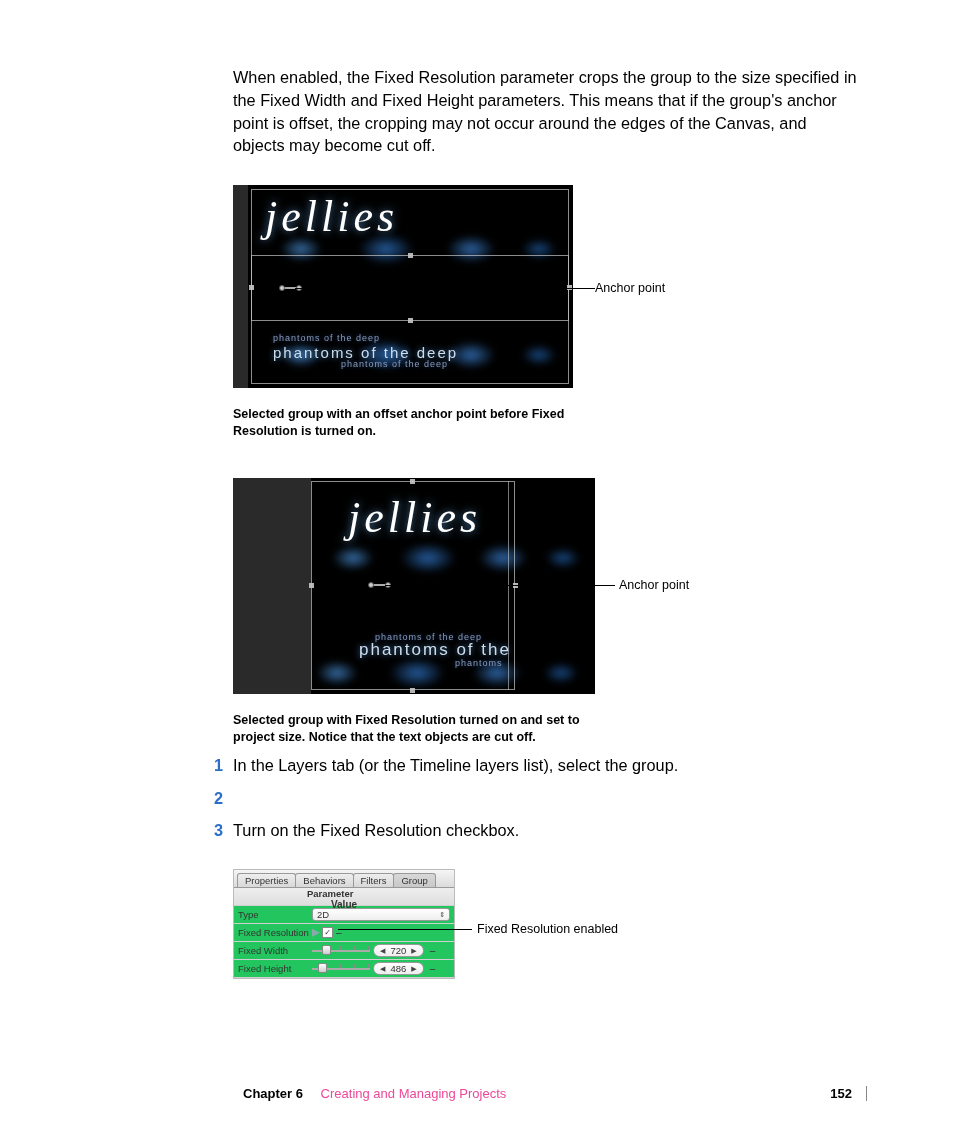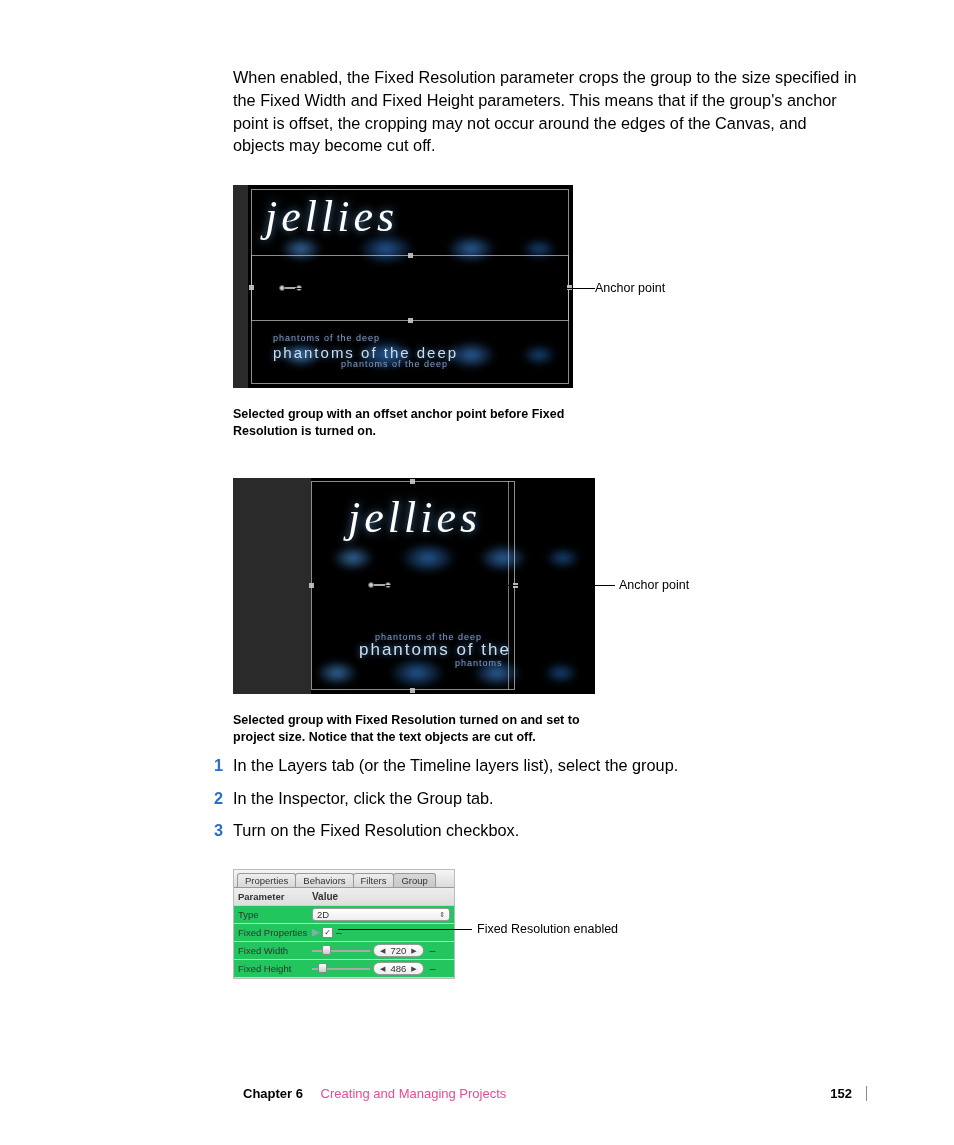--- a/index.html
+++ b/index.html
@@ -242,21 +242,21 @@
     padding: 0 6px;
     display: flex;
     align-items: center;
     gap: 5px;
     background: linear-gradient(#fff,#eee);
     font-size: 9.5px;
     justify-content: flex-end;
   }
   .arr { font-size: 7px; color: #444; }
   .menudash { font-size: 10px; color: #333; padding-left:3px; }
-  .hdrrow { background: linear-gradient(#eee,#dedede); font-weight: 700; }
+  .hdrrow { background: linear-gradient(#eee,#dedede); font-weight: 700; flex-direction: column; }
   .footer {
     position: absolute;
     left: 243px;
     bottom: 44px;
     width: 624px;
     display: flex;
     justify-content: space-between;
     font-size: 13px;
     border-right: 1px solid #888;
     padding-right: 14px;
@@ -321,21 +321,20 @@
   </div>
   <p class="caption" style="width:360px;">Selected group with Fixed Resolution turned on and set to project size. Notice that the text objects are cut off.</p>
 
   <div class="steps">
     <div class="step">
       <span class="step-num">1</span>
       <span>In the Layers tab (or the Timeline layers list), select the group.</span>
     </div>
     <div class="step">
       <span class="step-num">2</span>
-      <span>In the Inspector, click the Group tab.</span>
     </div>
     <div class="step">
       <span class="step-num">3</span>
       <span>Turn on the Fixed Resolution checkbox.</span>
     </div>
   </div>
 
   <div class="fig-wrap">
     <div class="inspector">
       <div class="tabs">
@@ -351,21 +350,21 @@
       <div class="irow">
         <div class="ilabel">Type</div>
         <div class="ivalue">
           <div class="dropdown">
             <span>2D</span>
             <span class="dd-arr">⇕</span>
           </div>
         </div>
       </div>
       <div class="irow">
-        <div class="ilabel">Fixed Properties</div>
+        <div class="ilabel">Fixed Resolution</div>
         <div class="reveal-tri"></div>
         <div class="checkbox">✓</div>
         <span class="menudash">–</span>
       </div>
       <div class="irow">
         <div class="ilabel">Fixed Width</div>
         <div class="ivalue">
           <div class="slider">
             <span class="tick" style="left:14px;"></span>
               <span class="tick" style="left:28px;"></span>

